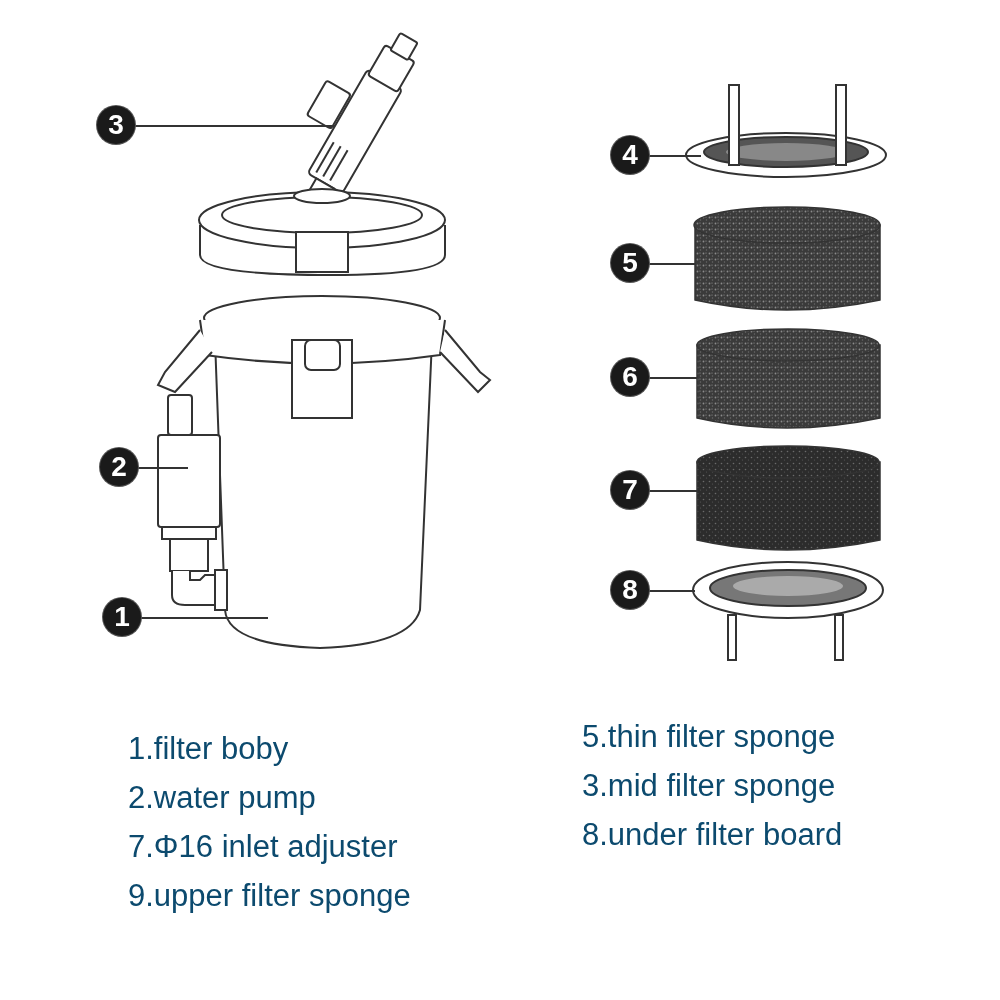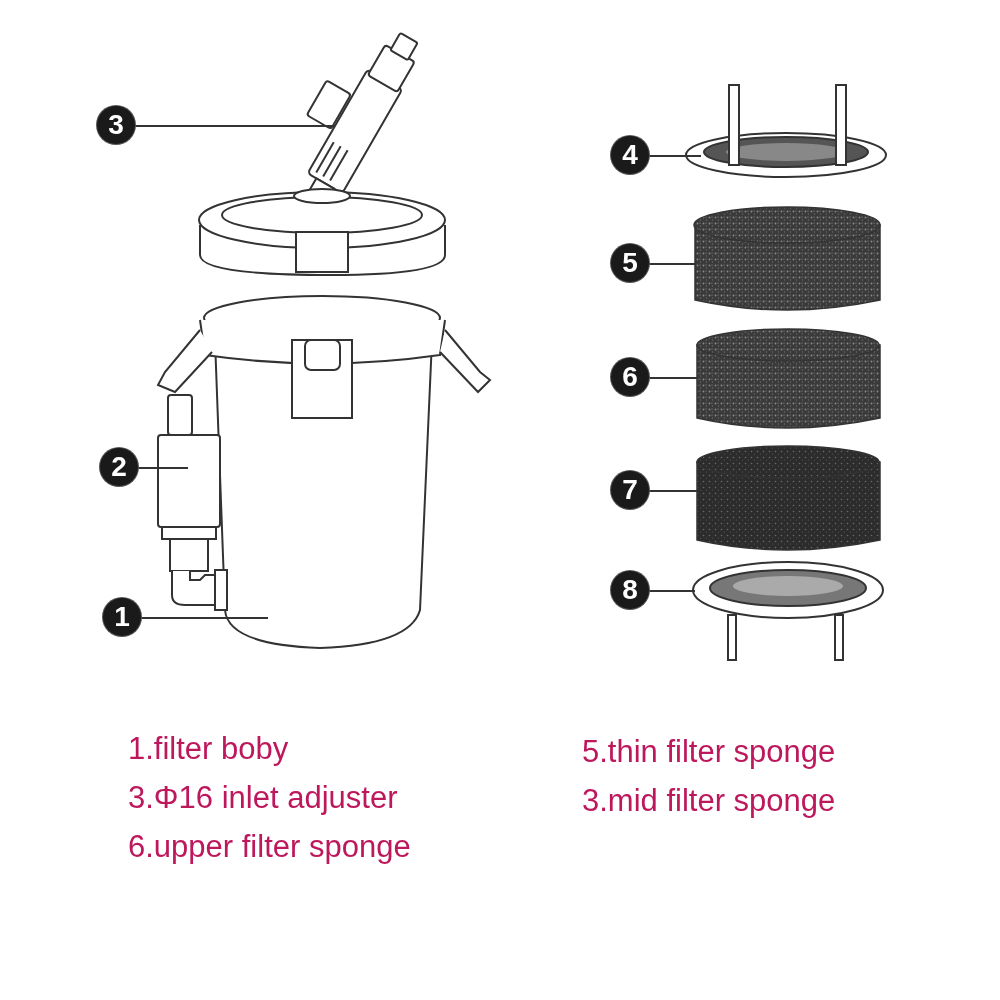--- a/index.html
+++ b/index.html
@@ -2,21 +2,21 @@
 <html><head>
 <meta charset="utf-8">
 <style>
   html, body { margin:0; padding:0; background:#ffffff; }
   body { width:1000px; height:1000px; position:relative; overflow:hidden; font-family:"Liberation Sans", sans-serif; }
   .canvas { position:absolute; left:0; top:0; width:1000px; height:1000px; }
   .badge { position:absolute; width:38px; height:38px; border-radius:50%; background:#1a1a1a; color:#fff;
            font-family:"Liberation Sans", sans-serif; font-weight:bold; font-size:28px; line-height:38px; text-align:center;
            box-shadow:0 0 0 1px #555; }
   .leader { position:absolute; height:2px; background:#333; }
-  .legend { position:absolute; color:#be185d; font-family:"Liberation Sans", sans-serif; font-size:31px; line-height:49px; }
+  .legend { position:absolute; color:#0c4a6e; font-family:"Liberation Sans", sans-serif; font-size:31px; line-height:49px; }
   .legend .row { white-space:nowrap; }
 </style>
 </head>
 <body>
 
 <div class="canvas">
 
   <svg width="1000" height="1000" viewBox="0 0 1000 1000" style="position:absolute;left:0;top:0">
     <defs>
       <pattern id="foam" width="6" height="6" patternUnits="userSpaceOnUse">
@@ -117,20 +117,22 @@
   <div class="badge" style="left:611px;top:358px;">6</div>
 
   <div class="leader" style="left:649px;top:490px;width:48px;"></div>
   <div class="badge" style="left:611px;top:471px;">7</div>
 
   <div class="leader" style="left:649px;top:590px;width:46px;"></div>
   <div class="badge" style="left:611px;top:571px;">8</div>
 
   <div class="legend" style="left:128px;top:724px;">
     <div class="row">1.filter boby</div>
-    <div class="row">3.Φ16 inlet adjuster</div>
-    <div class="row">6.upper filter sponge</div>
+    <div class="row">2.water pump</div>
+    <div class="row">7.Φ16 inlet adjuster</div>
+    <div class="row">9.upper filter sponge</div>
   </div>
-  <div class="legend" style="left:582px;top:727px;">
+  <div class="legend" style="left:582px;top:712px;">
     <div class="row">5.thin filter sponge</div>
     <div class="row">3.mid filter sponge</div>
+    <div class="row">8.under filter board</div>
   </div>
 </div>
 
 </body></html>

